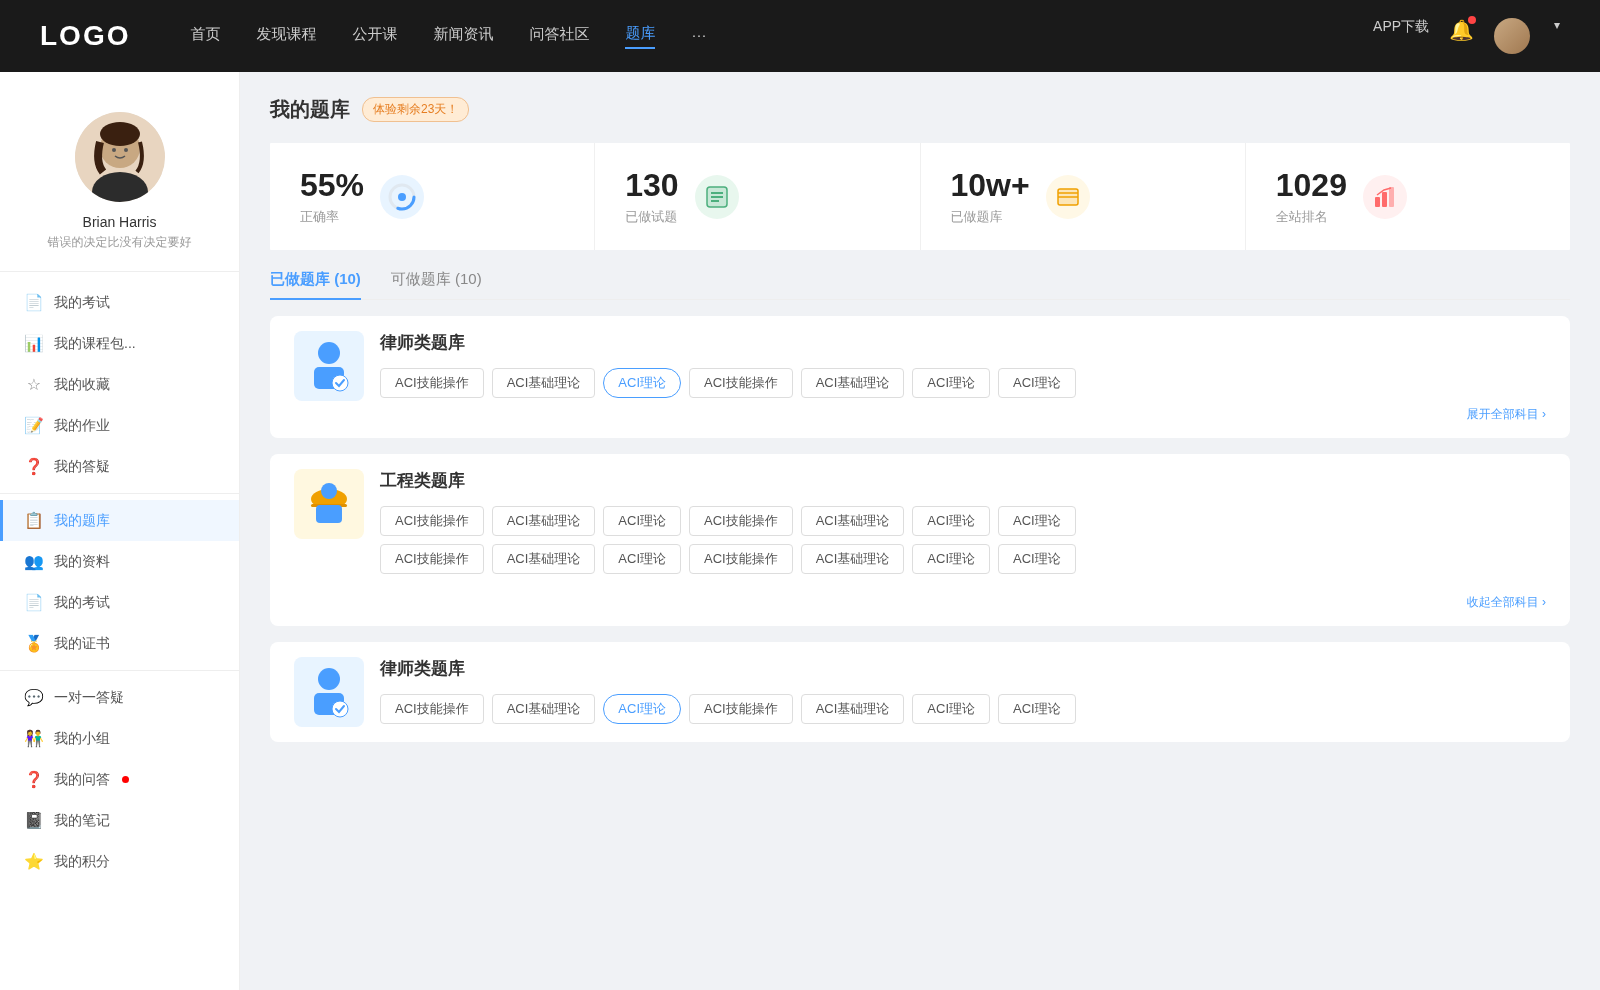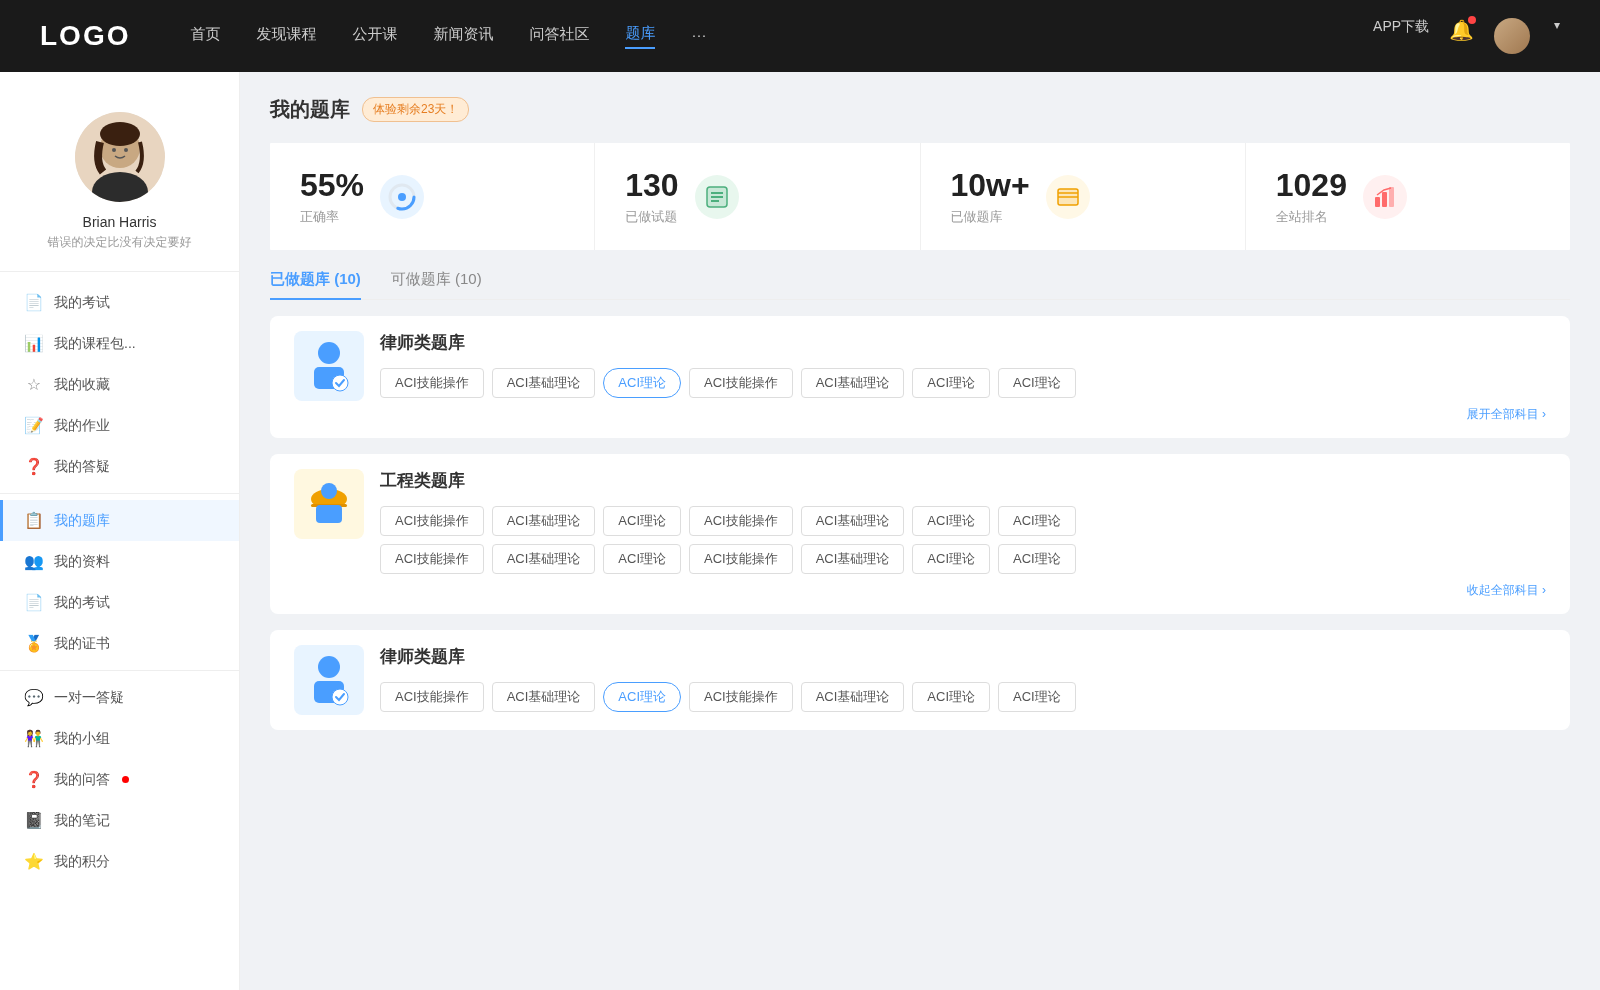--- a/index.html
+++ b/index.html
@@ -312,21 +312,21 @@
       font-size: 12px;
       color: #4a9eff;
       text-align: right;
       margin-top: 8px;
       cursor: pointer;
     }
     .collapse-link {
       font-size: 12px;
       color: #4a9eff;
       text-align: right;
-      margin-top: 8px;
+      margin-top: 20px;
       cursor: pointer;
     }
 
   </style>
 </head>
 <body>
 
 <nav class="navbar">
   <div class="navbar-logo">LOGO</div>
   <div class="navbar-nav">

